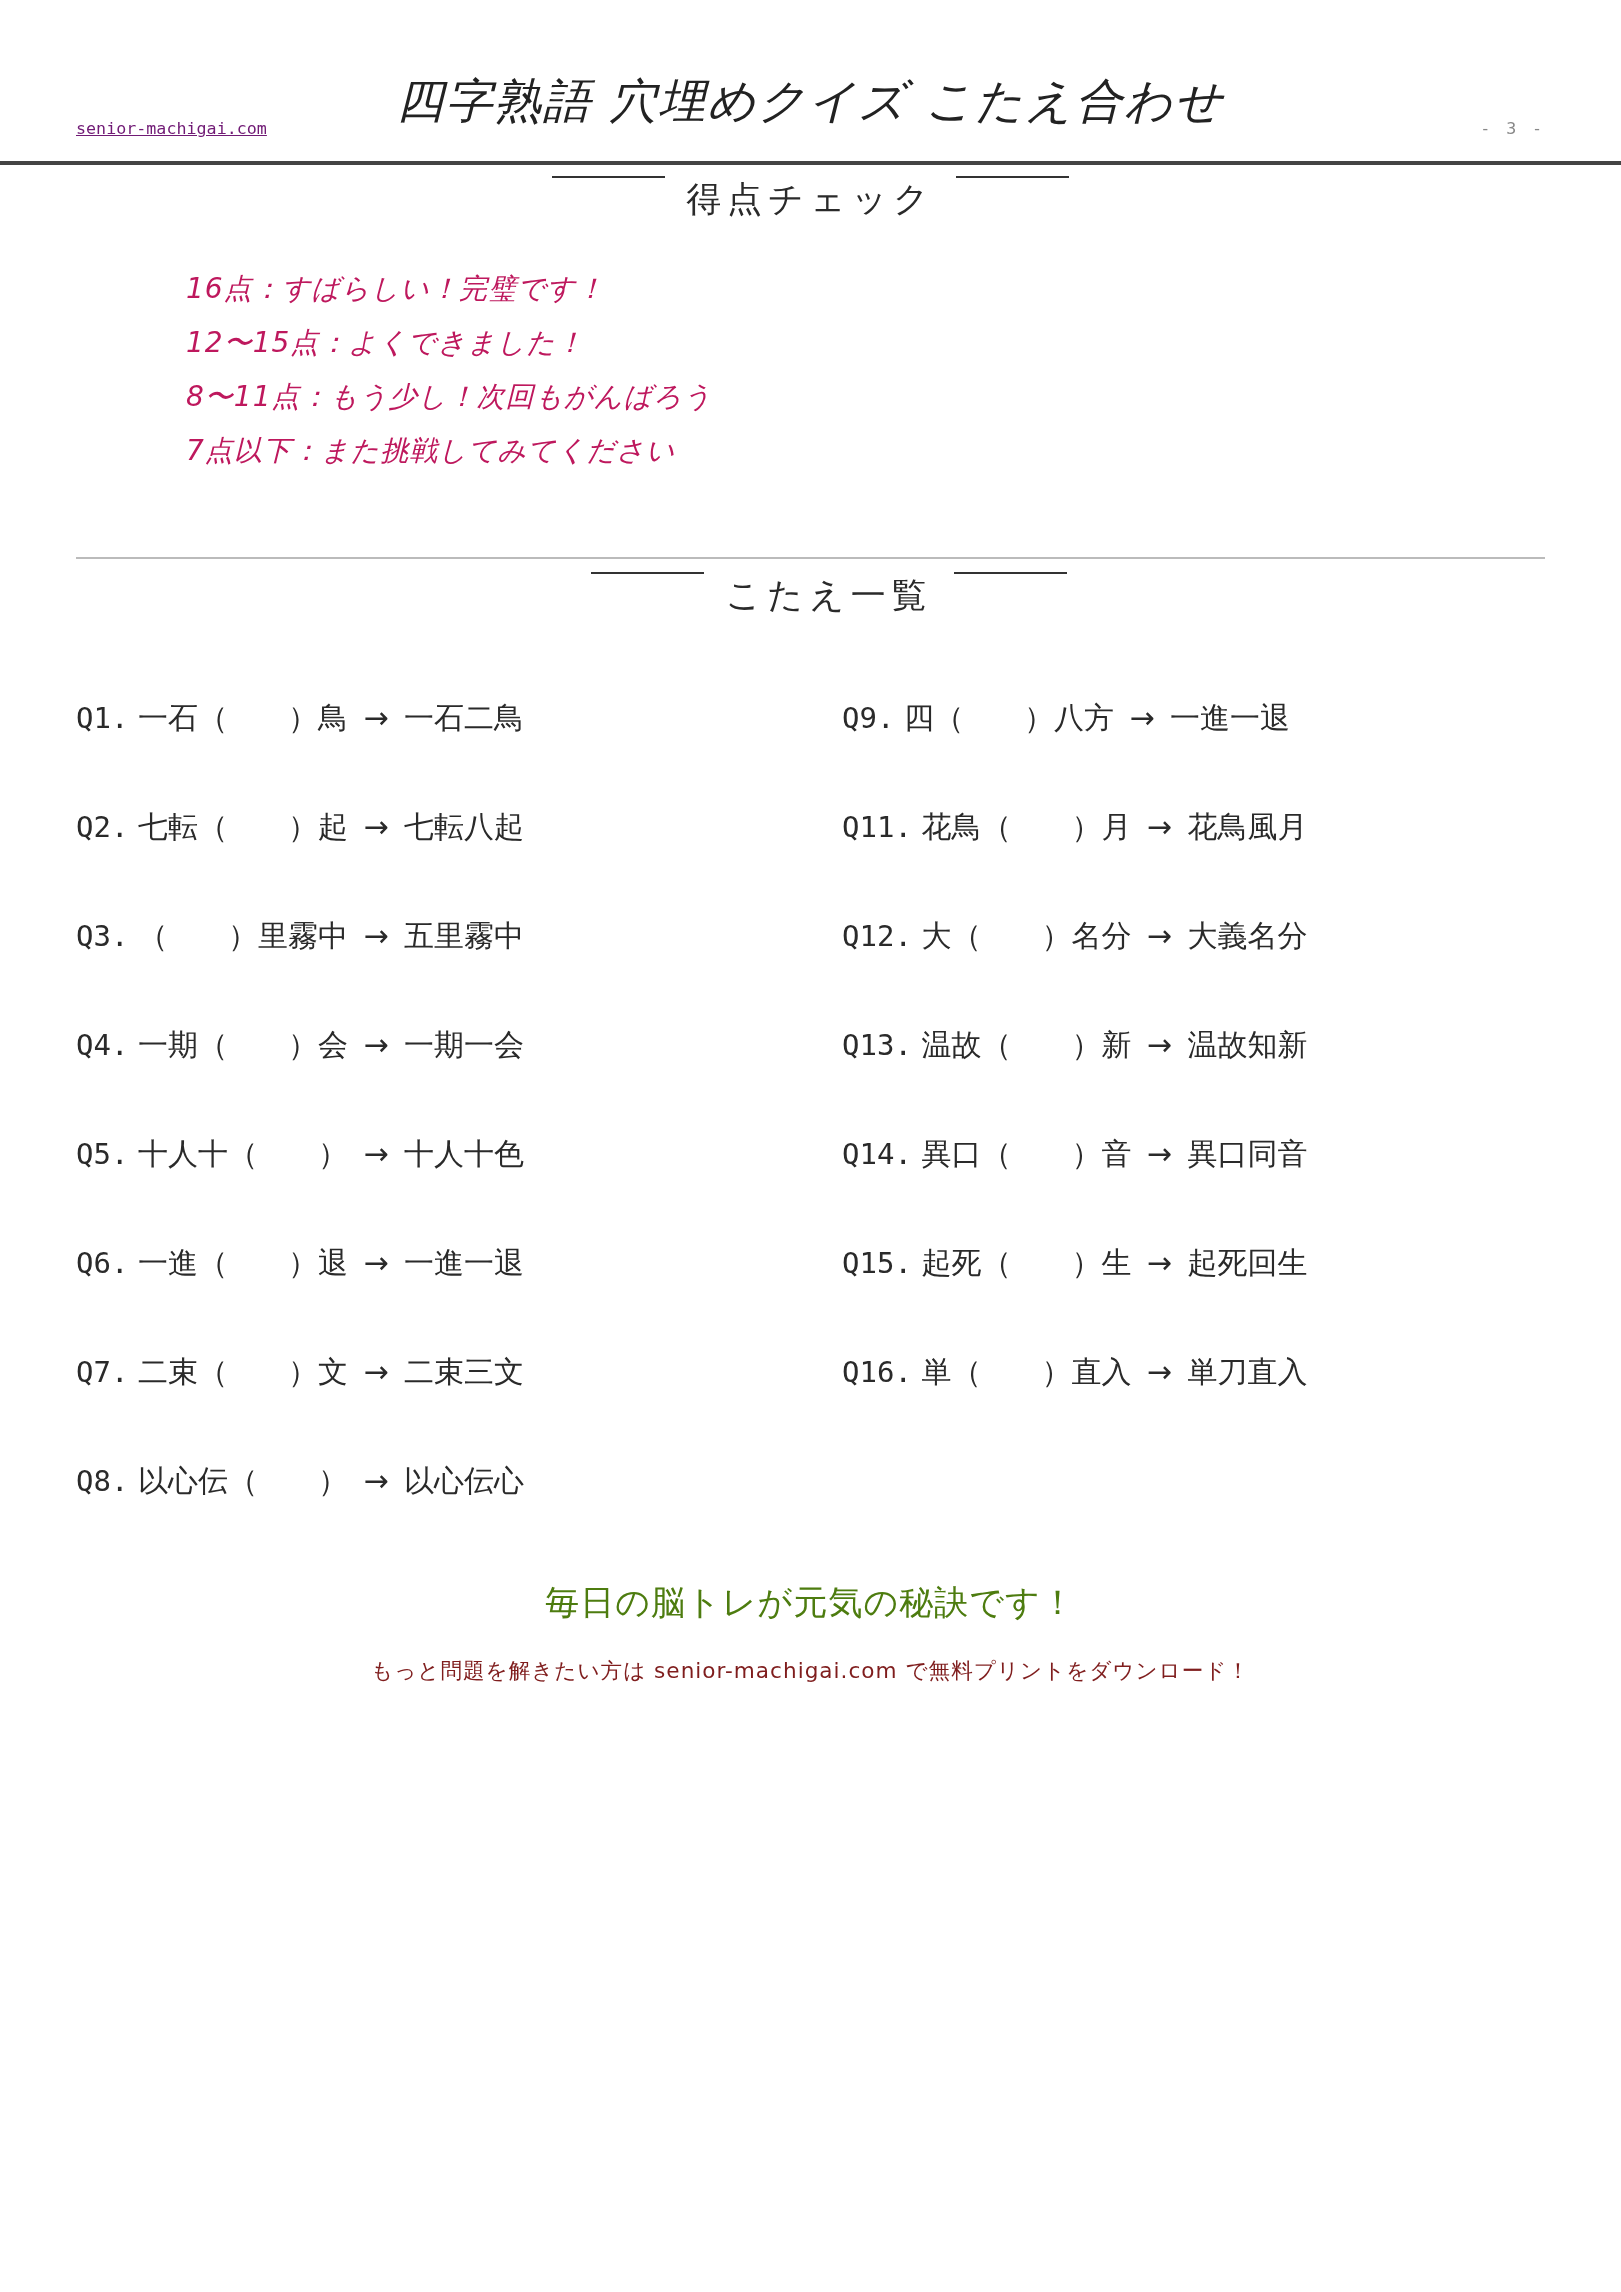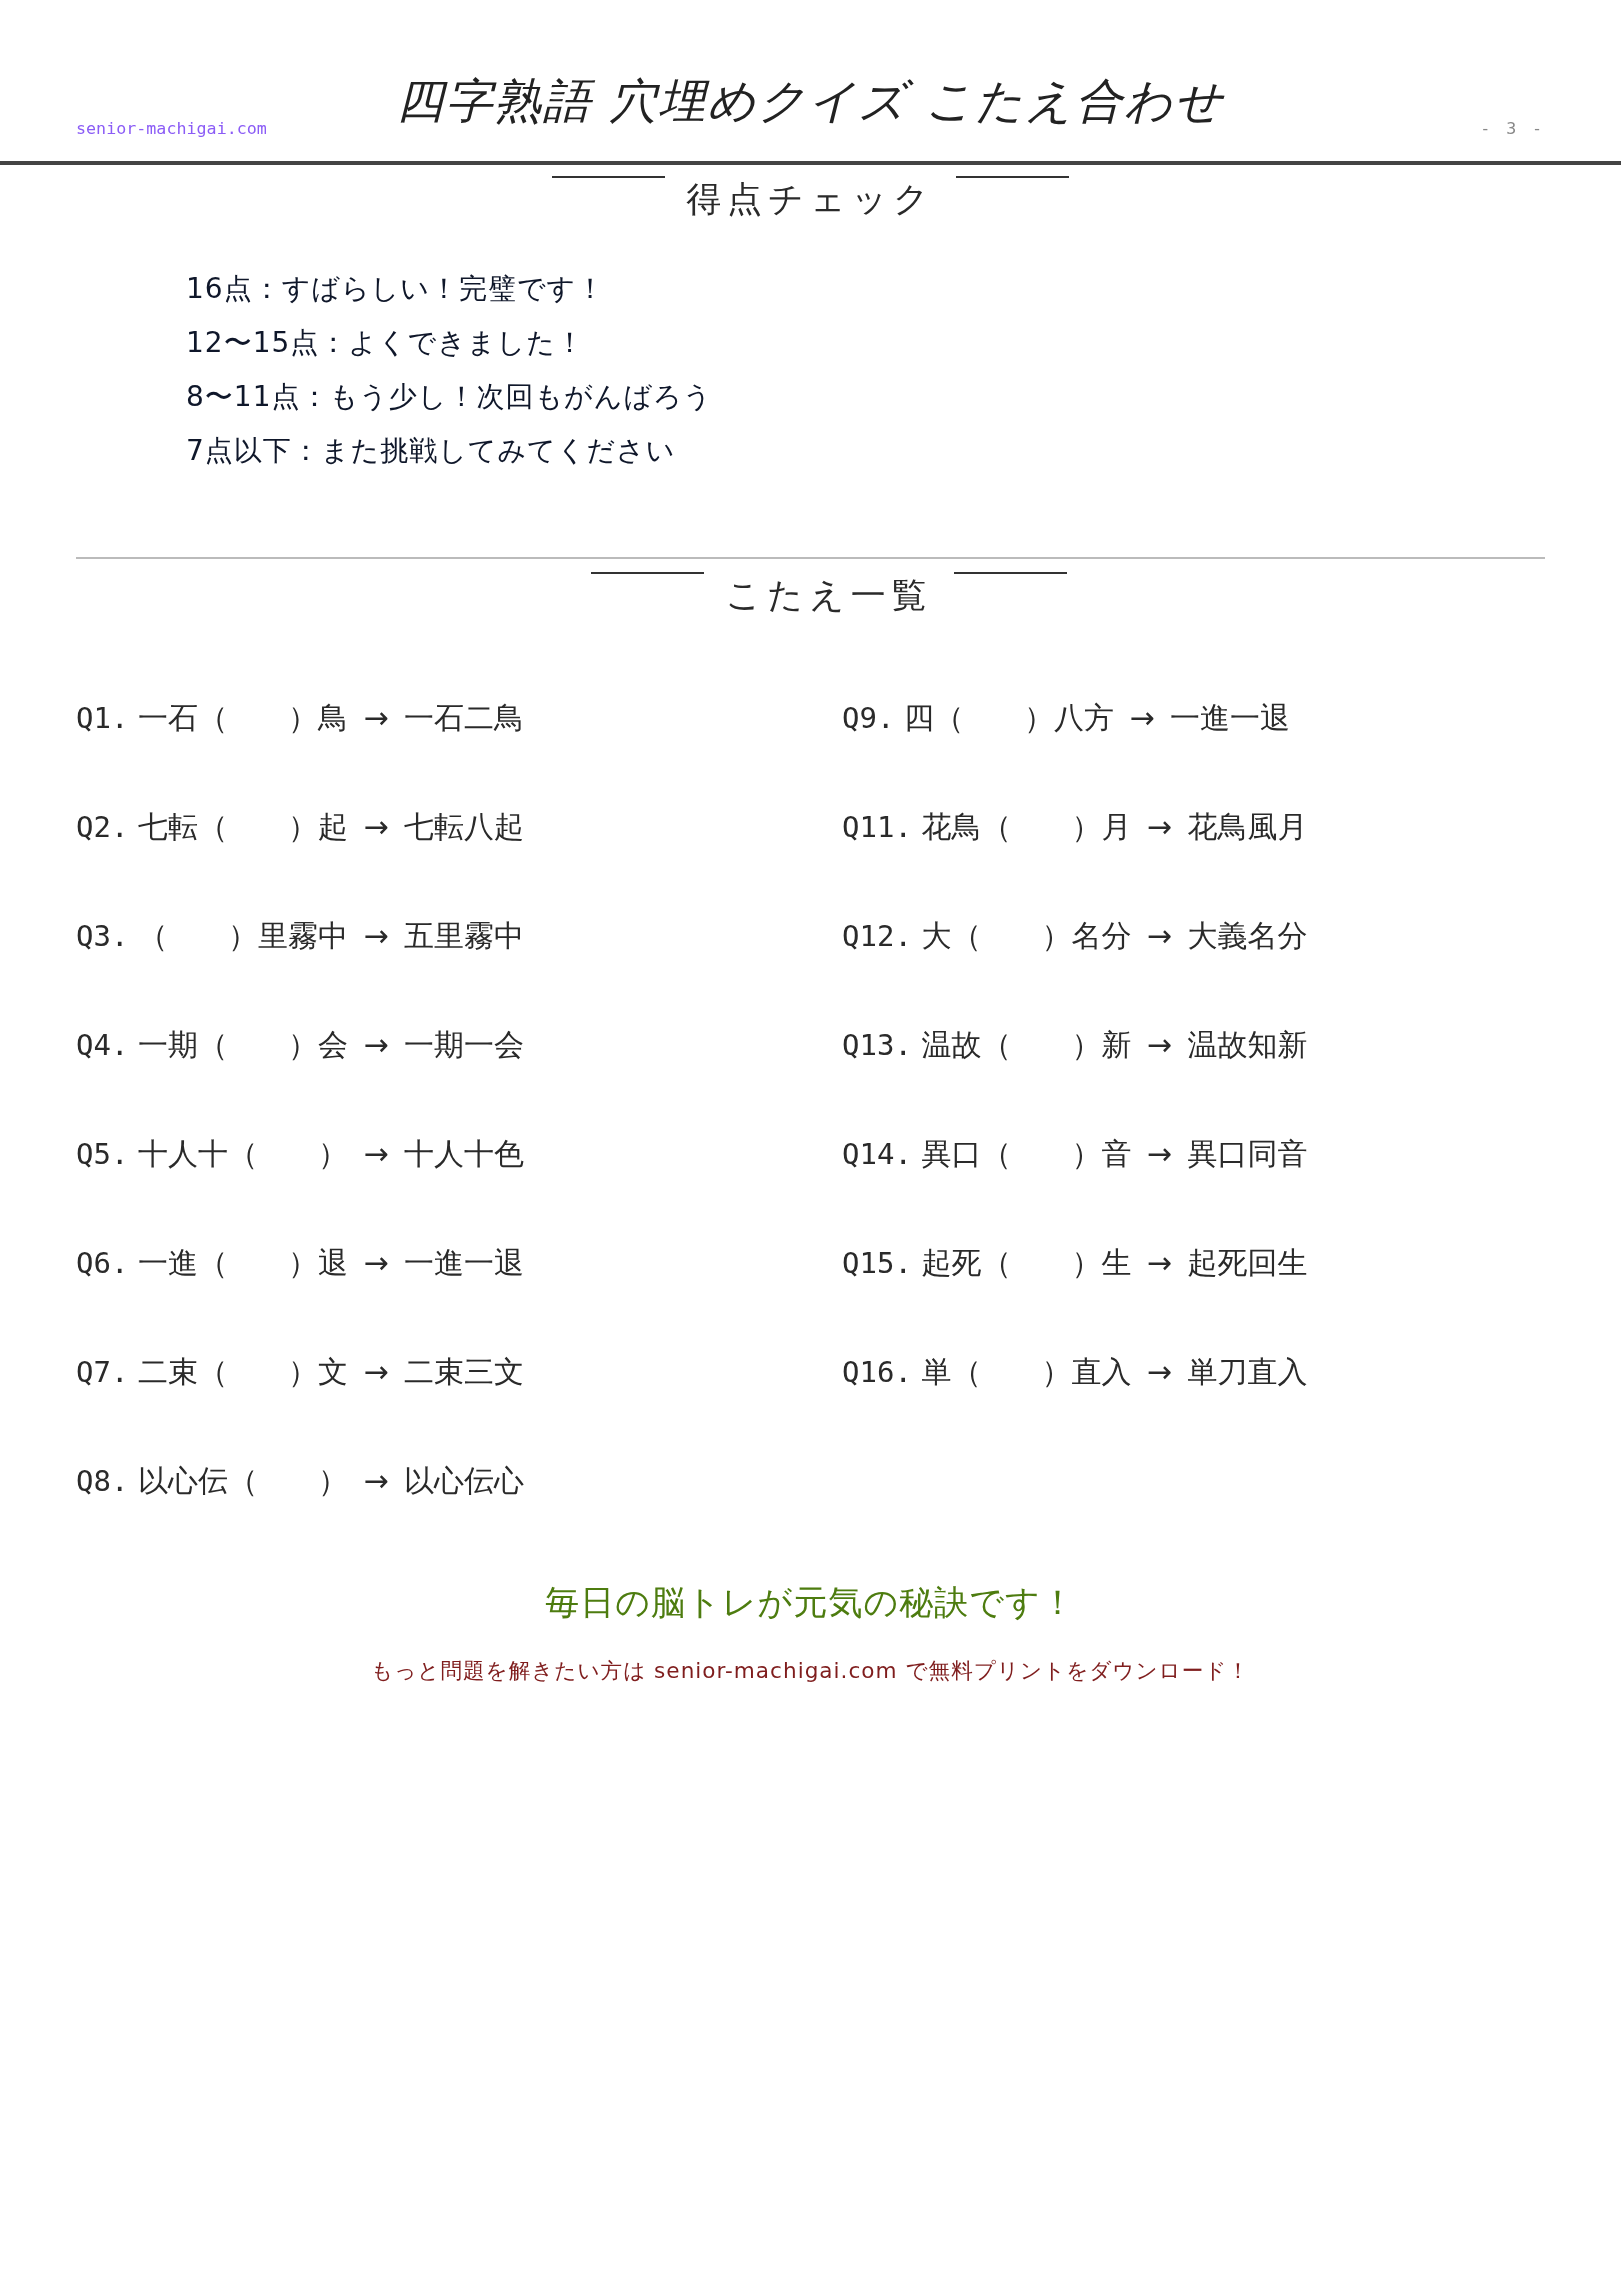--- a/index.html
+++ b/index.html
@@ -9,21 +9,21 @@
       color: #2a2a2a;
     }
     .page-title {
       position: absolute; left: 0; right: 0; top: 39px;
       text-align: center; font-size: 47px; letter-spacing: 2px;
       color: #222; font-weight: normal; font-style: italic;
     }
     .site-url {
       position: absolute; left: 76px; top: 118px;
       font-family: "DejaVu Sans Mono", "Liberation Mono", monospace;
-      font-size: 16.7px; color: #8b5cf6;
+      font-size: 16.7px; color: #701a75; text-decoration: underline;
     }
     .page-num {
       position: absolute; right: 76px; top: 118px;
       font-family: "DejaVu Sans Mono", "Liberation Mono", monospace;
       font-size: 16.7px; color: #888; letter-spacing: 2.9px;
     }
     .header-rule {
       position: absolute; left: 0; right: 0; top: 161px;
       height: 3.9px; background: #444;
     }
@@ -38,22 +38,23 @@
     .section-heading .label {
       font-size: 35px; letter-spacing: 5.9px; color: #2a2a2a;
     }
     #score-heading { top: 176px; }
     #answers-heading { top: 572px; margin-left: 37px; }
     .score-list {
       position: absolute; left: 186px; top: 265px;
       margin: 0; padding: 0; list-style: none;
     }
     .score-list li {
-      font-size: 28px; height: 54px; line-height: 47px; color: #0f172a;
+      font-size: 28px; height: 54px; line-height: 47px; color: #be185d;
       letter-spacing: 1px;
+      font-style: italic;
     }
     .divider {
       position: absolute; left: 76px; right: 76px; top: 557px;
       height: 2px; background: #bbb;
     }
     .answers {
       position: absolute; left: 76px; top: 693px; width: 1470px;
       display: grid; grid-template-columns: 766px 686px;
       grid-auto-flow: column; grid-template-rows: repeat(8, 109px);
     }

